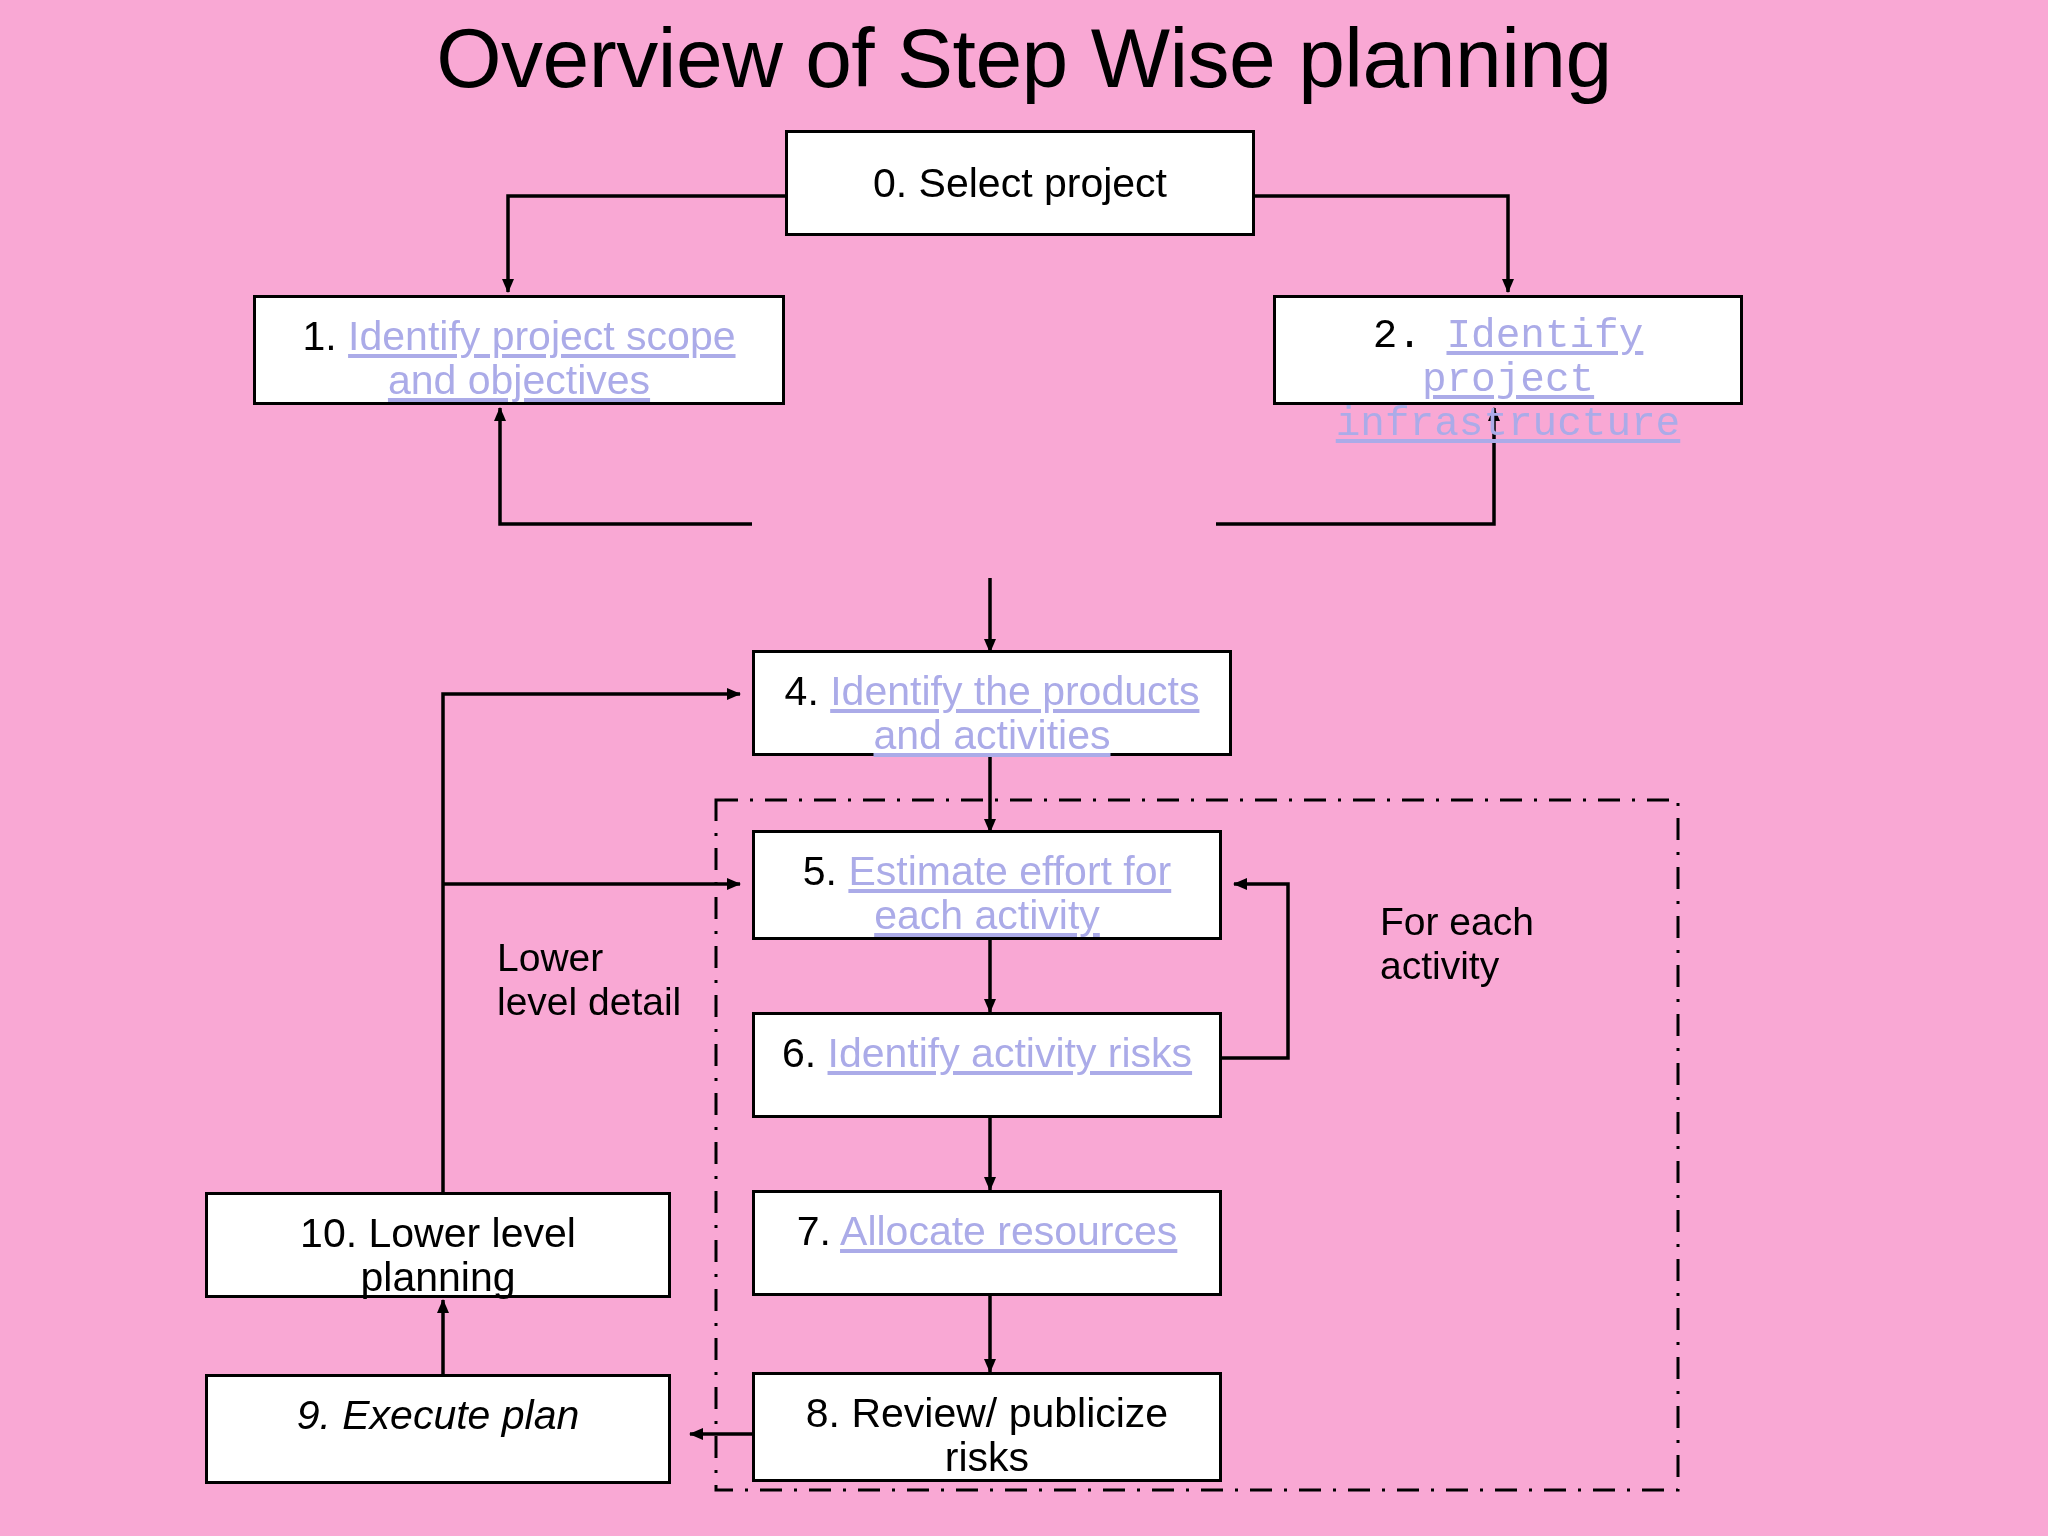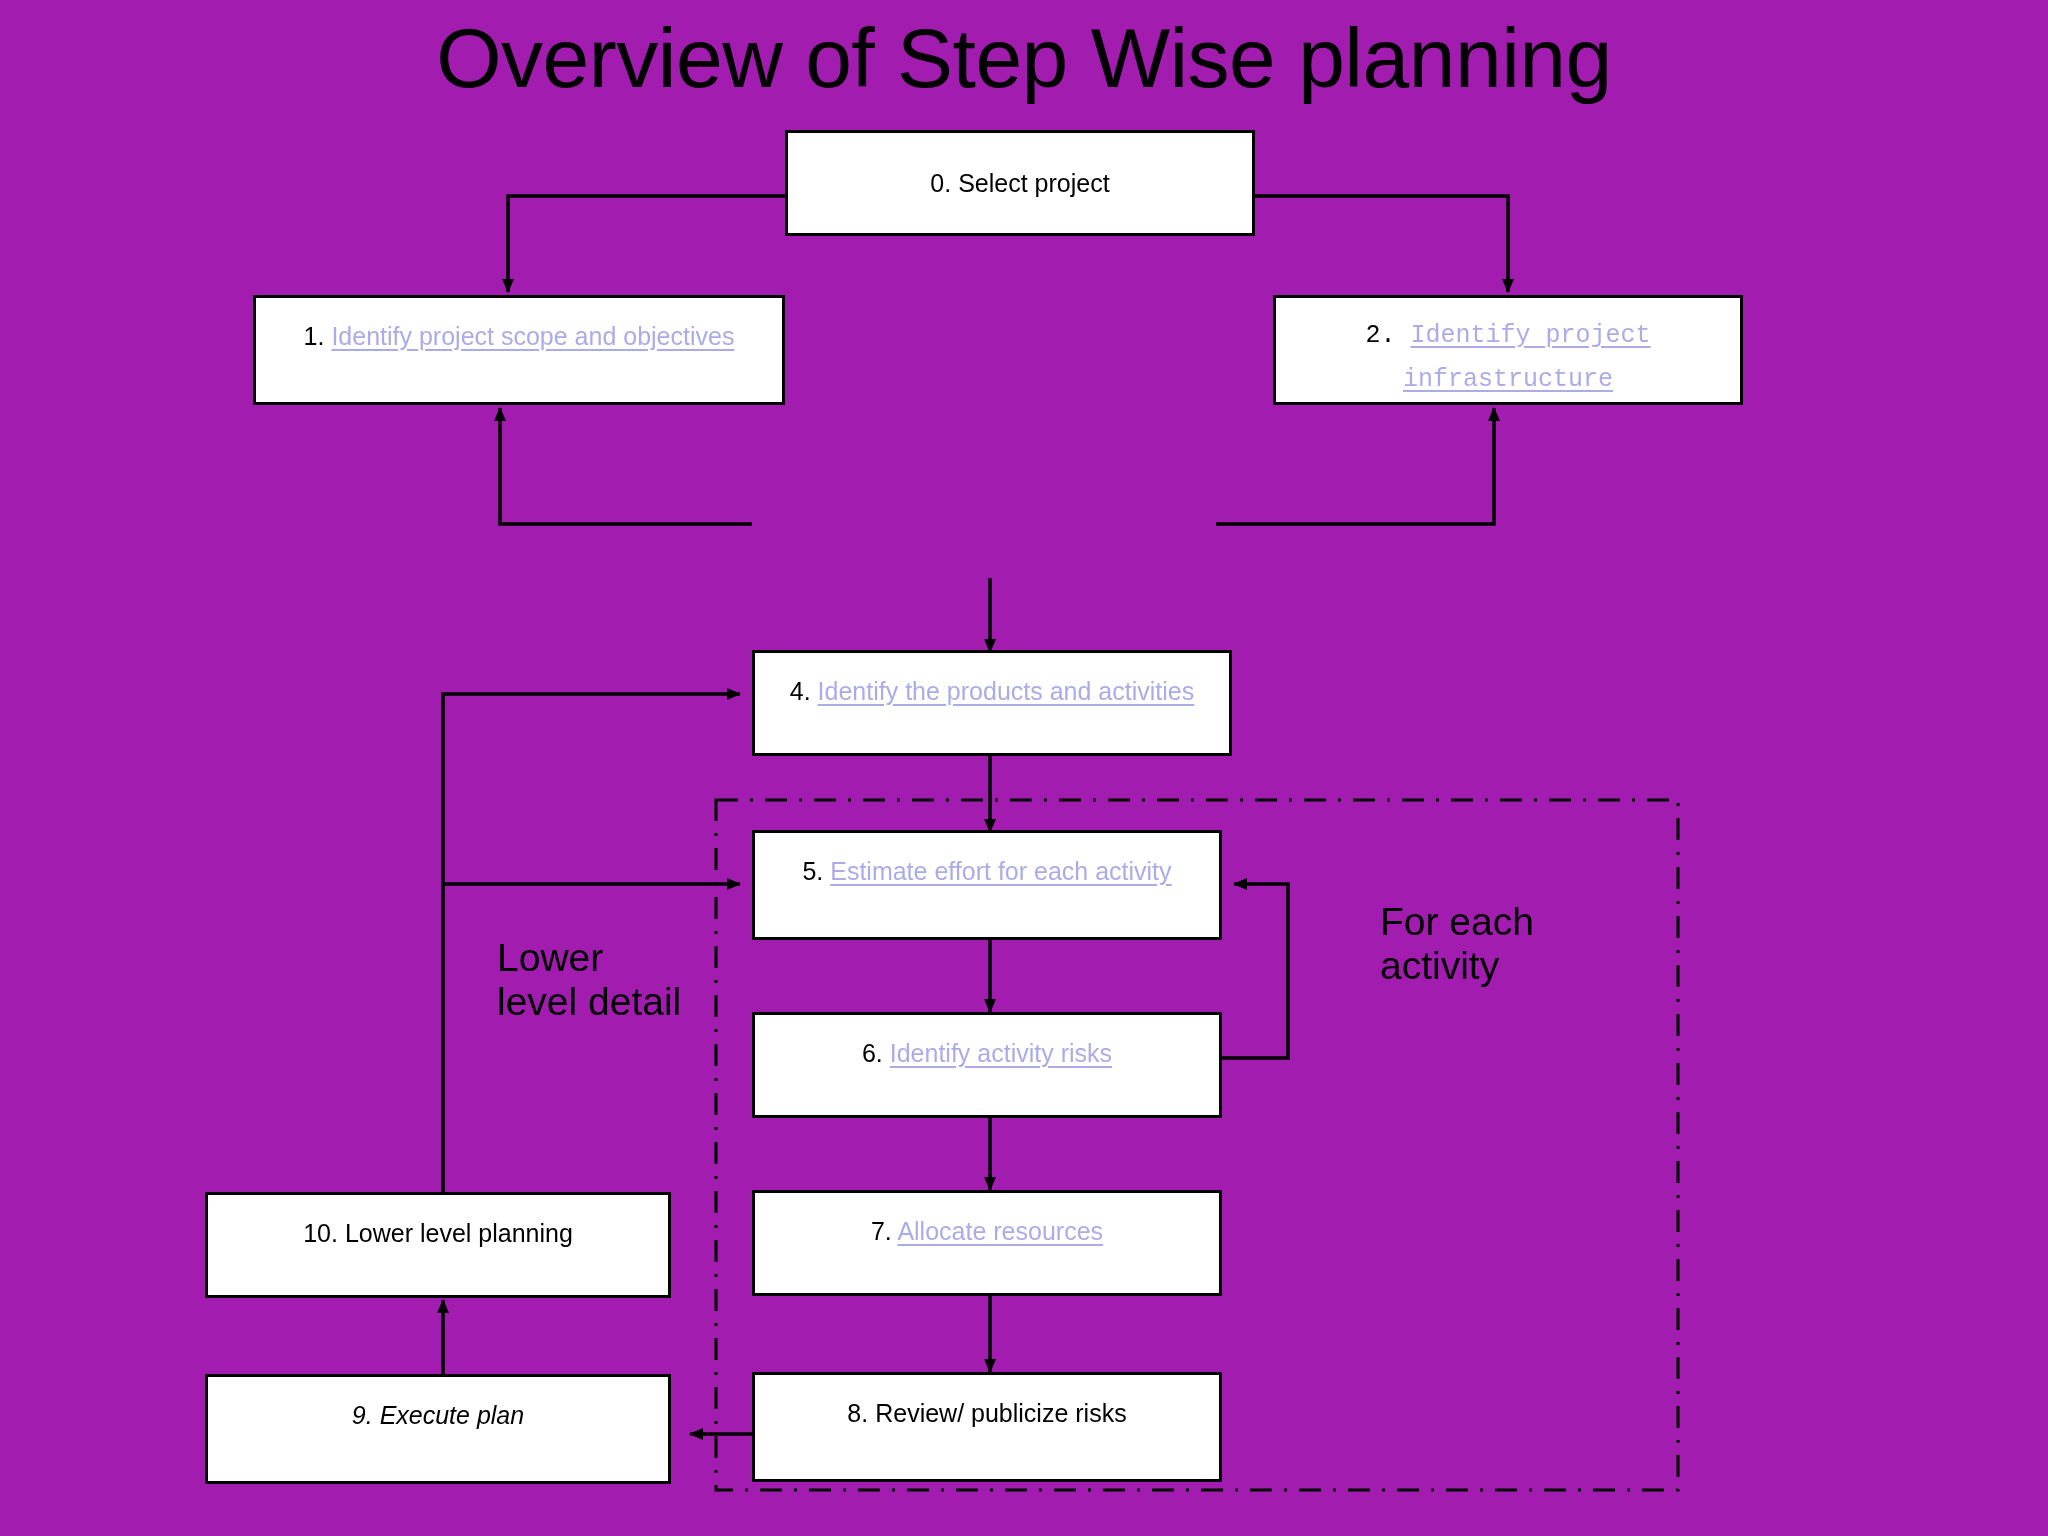--- a/index.html
+++ b/index.html
@@ -12,21 +12,21 @@
     width: 2048px;
     height: 1536px;
     overflow: hidden;
     font-family: "Liberation Sans", sans-serif;
     color: #000000;
   }
   #stage {
     position: relative;
     width: 2048px;
     height: 1536px;
-    background: #a21caf;
+    background: #f9a8d4;
   }
   #wires {
     position: absolute;
     left: 0;
     top: 0;
     width: 2048px;
     height: 1536px;
     pointer-events: none;
   }
 
@@ -49,21 +49,21 @@
     box-sizing: border-box;
     border: 3px solid #000000;
     background: #ffffff;
     display: flex;
     align-items: flex-start;
     justify-content: center;
     padding-top: 16px;
     text-align: center;
   }
   .node .node-text {
-    font-size: 25px;
+    font-size: 41px;
     line-height: 44px;
     color: #000000;
     display: block;
     width: 100%;
     padding: 0 20px;
     box-sizing: border-box;
   }
   .node.centered {
     align-items: center;
     padding-top: 0;

